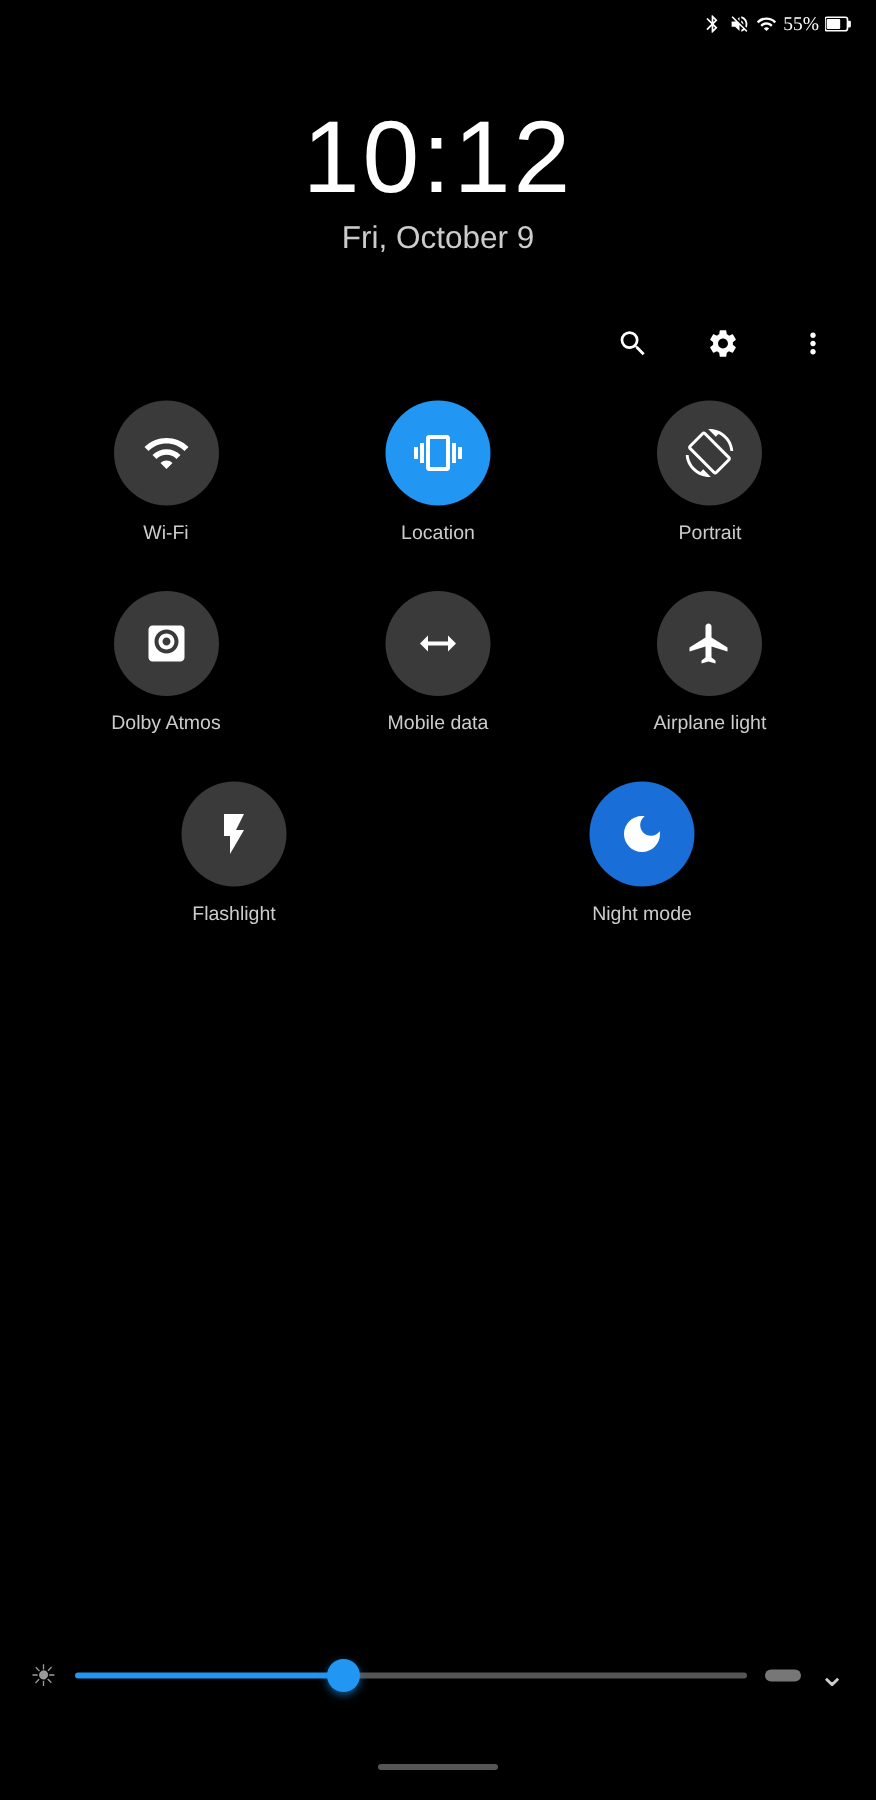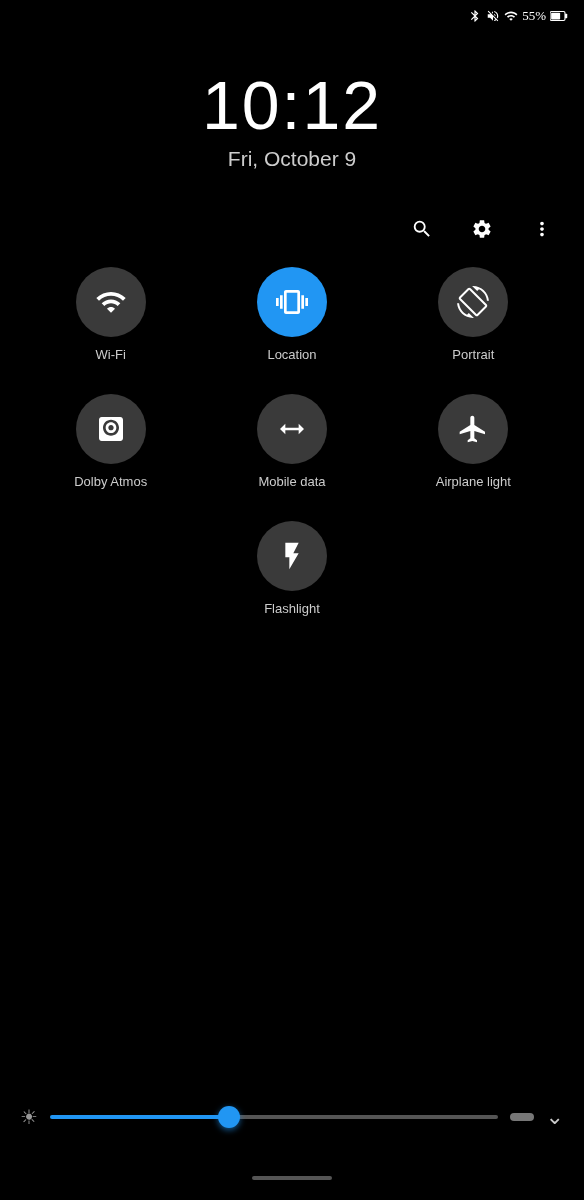--- a/index.html
+++ b/index.html
@@ -288,20 +288,28 @@
     <div class="qs-item">
       <div class="qs-circle">
         <svg width="32" height="32" viewBox="0 0 24 24">
             <path d="M7 2v11h3v9l7-12h-4l4-8z"></path>
           </svg>
       </div>
       <span class="qs-label">Flashlight</span>
     </div>
 
 
+    <div class="qs-item">
+      <div class="qs-circle active-night">
+        <svg width="32" height="32" viewBox="0 0 24 24">
+            <path d="M12 3c-4.97 0-9 4.03-9 9s4.03 9 9 9 9-4.03 9-9c0-.46-.04-.92-.1-1.36-.98 1.37-2.58 2.26-4.4 2.26-2.98 0-5.4-2.42-5.4-5.4 0-1.81.89-3.42 2.26-4.4-.44-.06-.9-.1-1.36-.1z"></path>
+          </svg>
+      </div>
+      <span class="qs-label">Night mode</span>
+    </div>
 
   </div>
 
 </div>
 
 <div class="brightness-row">
   <span class="brightness-icon">☀</span>
   <div class="brightness-track">
     <div class="brightness-thumb"></div>
   </div>

